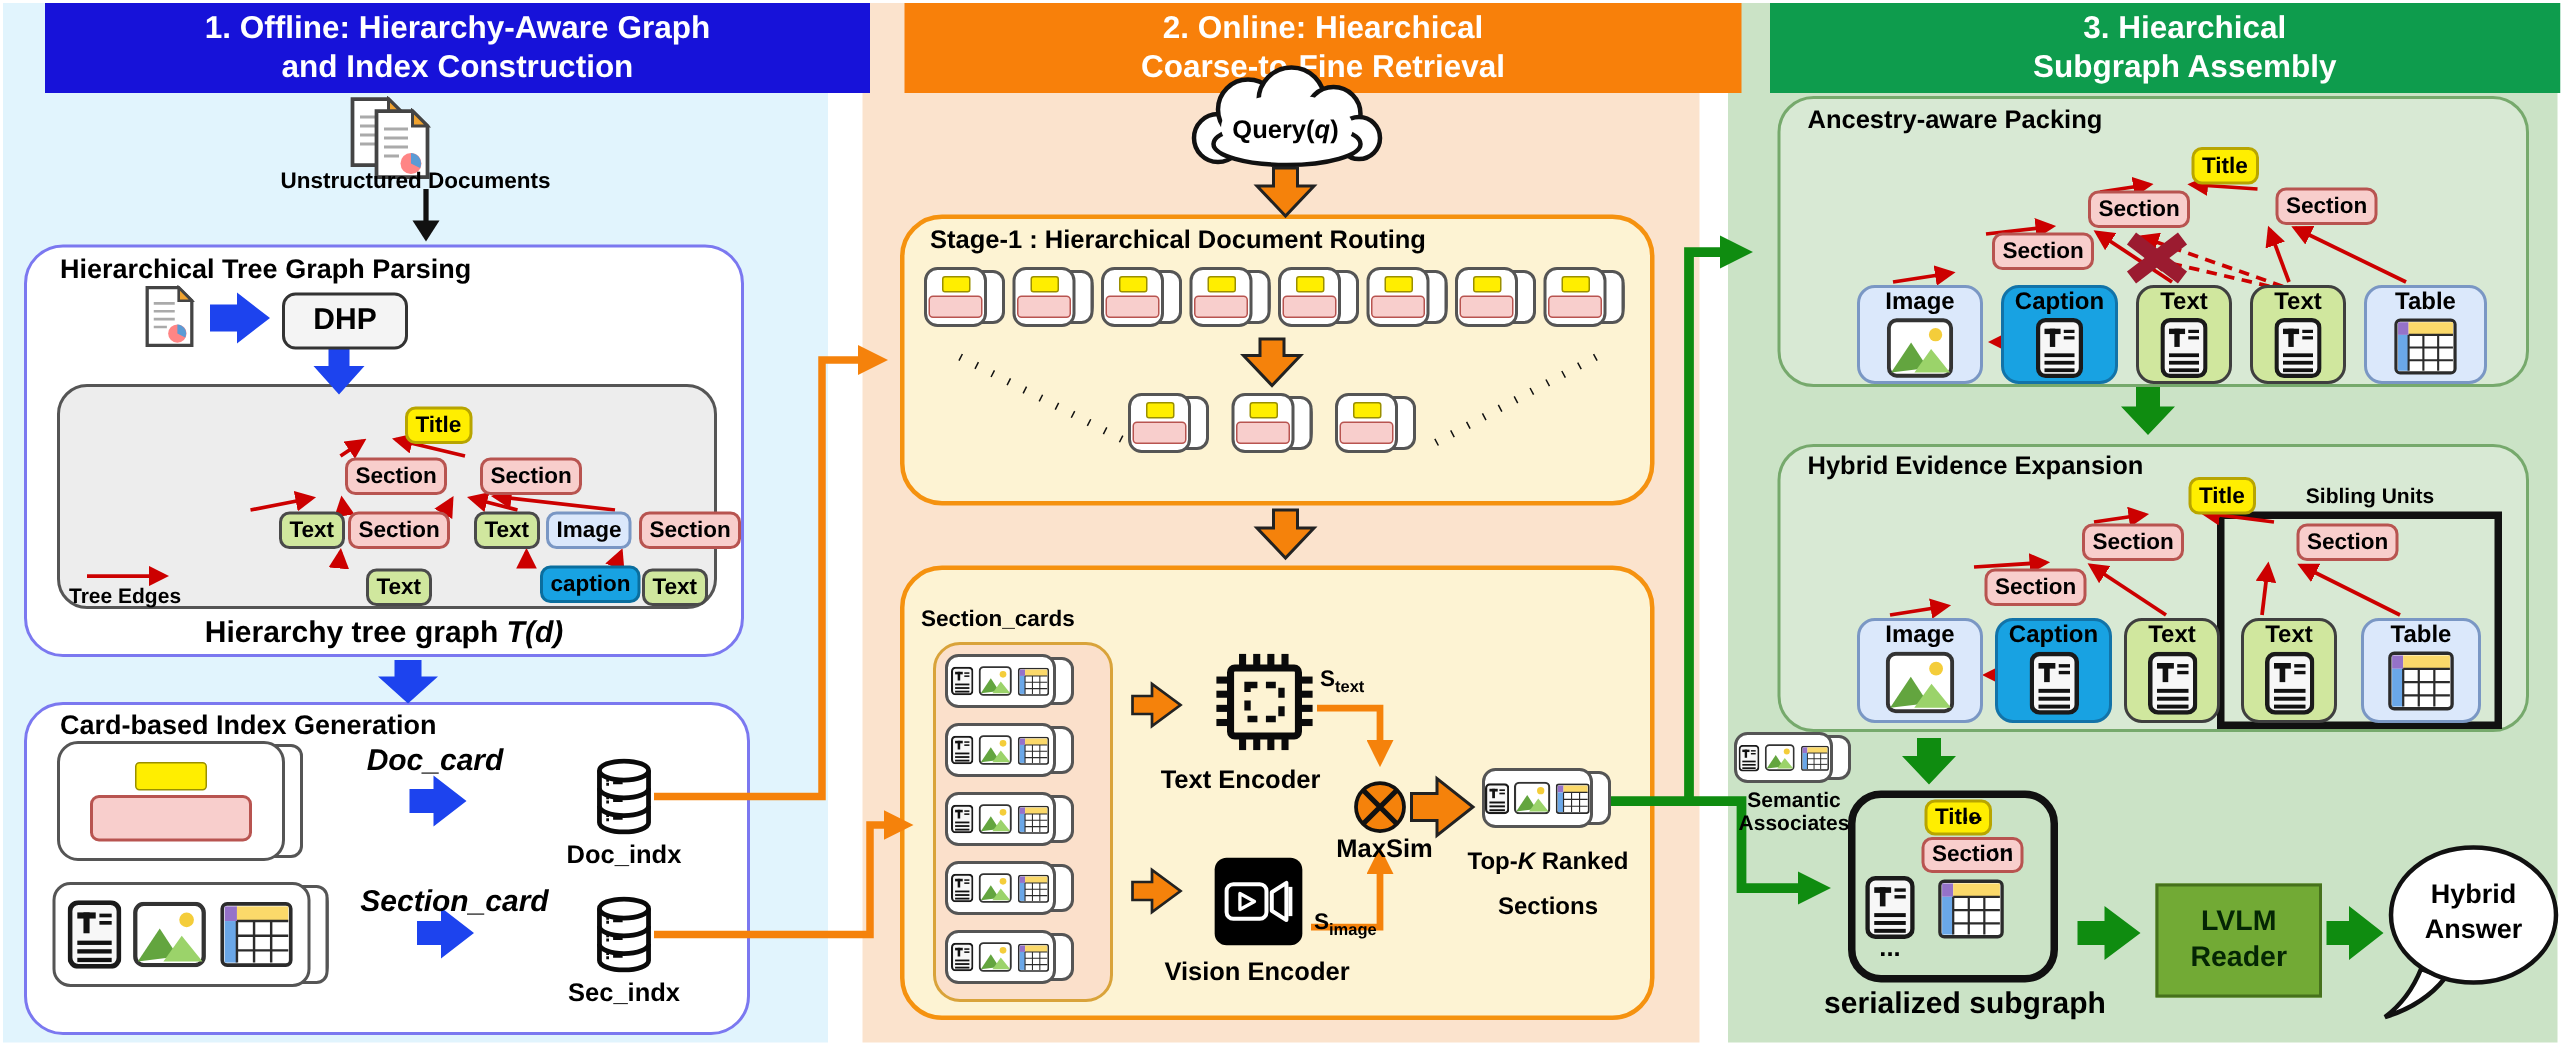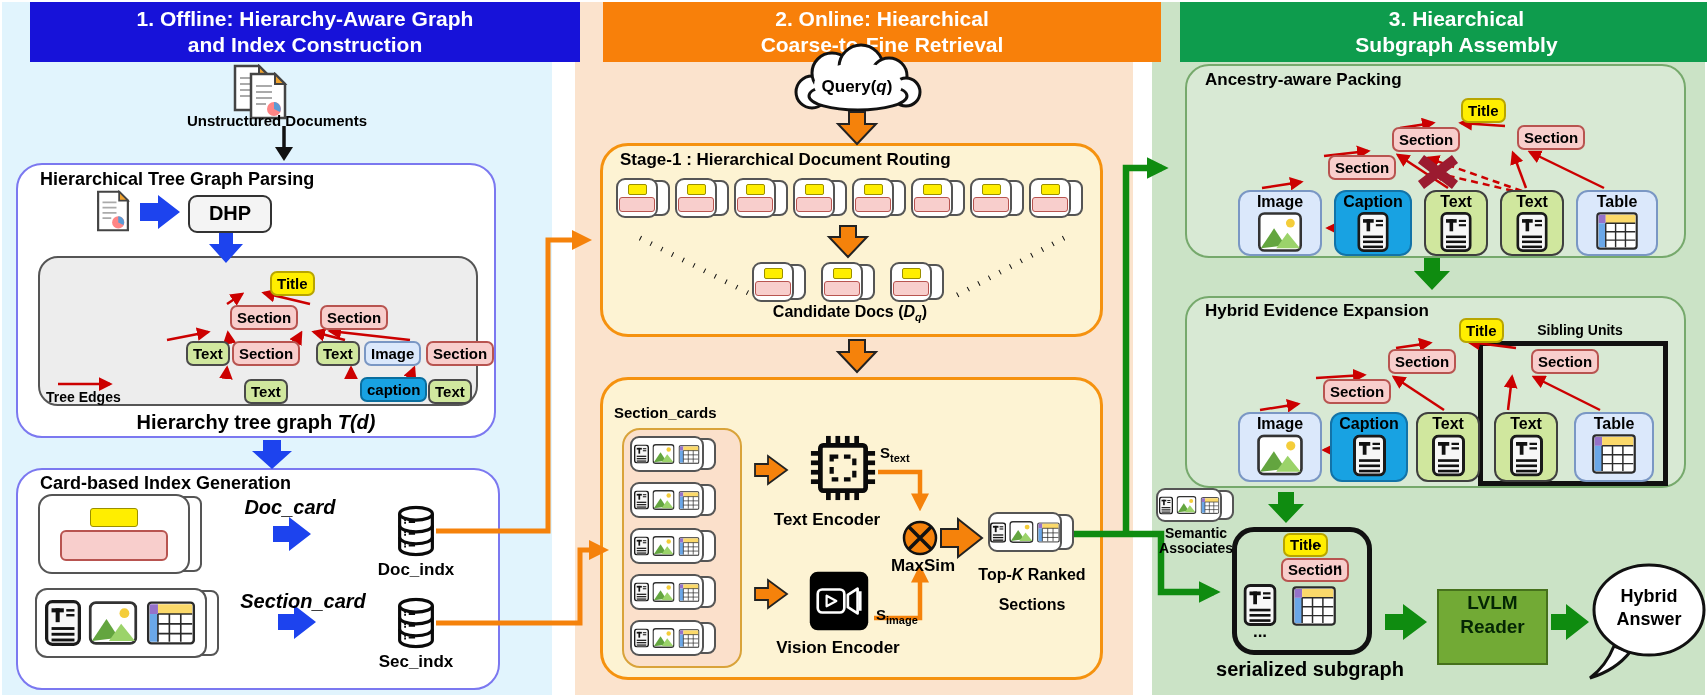--- a/index.html
+++ b/index.html
@@ -32,21 +32,21 @@
   .sheet{position:absolute;border:2px solid #555;background:#fff;border-radius:8px;box-sizing:border-box;}
   .sh1{left:6px;top:2px;width:calc(100% - 12px);height:calc(100% - 4px);}
   .sh2{left:12px;top:4px;width:calc(100% - 18px);height:calc(100% - 8px);}
   .sh3{left:18px;top:6px;width:calc(100% - 24px);height:calc(100% - 12px);}
   .cardface{position:absolute;left:0;top:0;width:calc(100% - 18px);height:100%;border:2.5px solid #555;background:#fff;border-radius:9px;box-sizing:border-box;display:flex;align-items:center;justify-content:center;gap:4px;}
   .cardface .mchip{width:17px;height:9px;background:var(--title_chip_bg);border:1.5px solid #9a8f00;border-radius:2px;}
   .cardface .mbar{width:34px;height:13px;background:var(--section_chip_bg);border:1.5px solid var(--section_chip_border);border-radius:3px;}
   .facecol{flex-direction:column;gap:3px;}
   .overlay{position:absolute;left:0;top:0;z-index:3;pointer-events:none;}
   .dhp{position:absolute;z-index:4;background:#f4f4f4;border:2.5px solid #333;border-radius:9px;font-weight:bold;font-size:20px;text-align:center;line-height:32px;}
-  .lvlm{position:absolute;z-index:4;background:var(--lvlm_bg);border:2px solid #46711c;text-align:center;font-weight:bold;font-size:19px;line-height:24px;color:#042604;display:flex;flex-direction:column;}
+  .lvlm{position:absolute;z-index:4;background:var(--lvlm_bg);border:2px solid #46711c;text-align:center;font-weight:bold;font-size:19px;line-height:24px;color:#042604;display:flex;flex-direction:column;justify-content:center;}
   i{font-style:italic;}
   sub{font-size:11px;}
 </style>
 </head>
 <body>
 
 <div class="canvas">
 
   <div class="panel-bg" style="left:2px;top:2px;width:550px;height:693px;background:var(--panel1_bg);"></div>
   <div class="panel-header" style="left:2px;top:2px;width:550px;height:60px;background:var(--panel1_header_bg);">
@@ -425,21 +425,20 @@
   <div class="stack" style="left:890px;top:262px;width:60px;height:40px;">
       <div class="sheet sh3"></div>
       <div class="sheet sh2"></div>
       <div class="sheet sh1"></div>
       <div class="cardface facecol" style="gap:2px;">
         <div class="mchip"></div>
         <div class="mbar"></div>
       </div>
     </div>
 
-  <div class="lbl" style="left:720px;top:303px;width:260px;font-size:16px;"><span>Candidate Docs (</span><i>D</i><sub><i>q</i></sub><span>)</span></div>
 
   <div class="lbl" style="left:614px;top:404px;width:130px;font-size:15px;text-align:left;"><span>Section_cards</span></div>
 
   <div class="stack" style="left:630px;top:436px;width:92px;height:36px;">
       <div class="sheet sh3"></div>
       <div class="sheet sh2"></div>
       <div class="sheet sh1"></div>
       <div class="cardface" style="gap:3px;">
         <svg width="15" height="20" viewBox="0 0 44 56">
           <use href="#sym-textdoc"></use>

